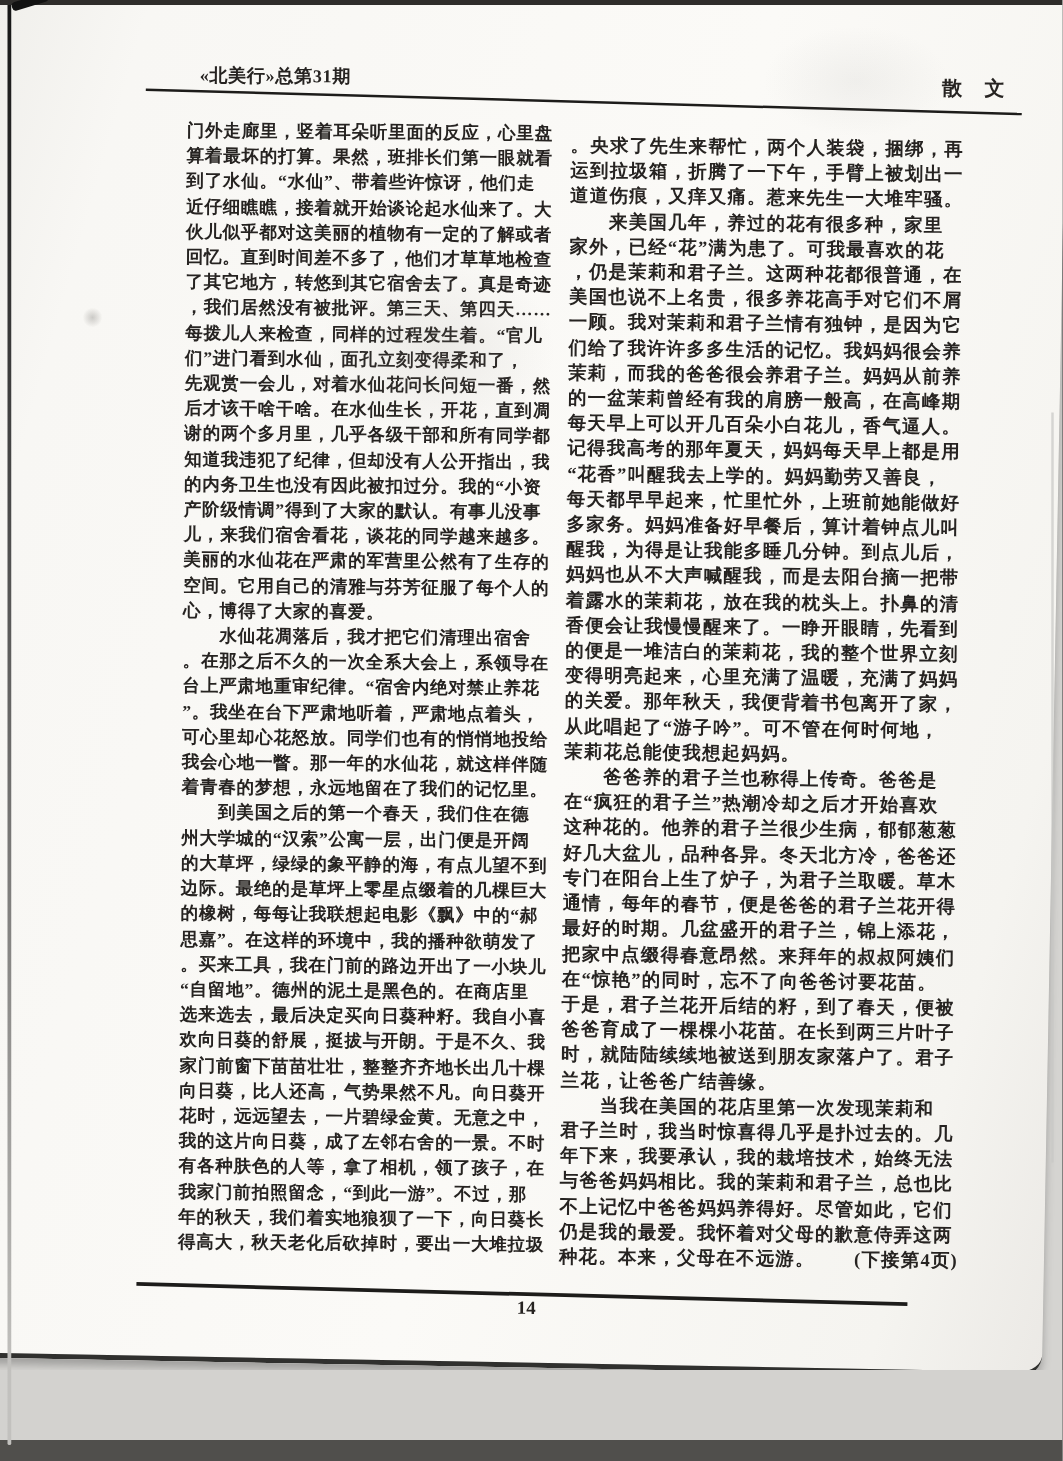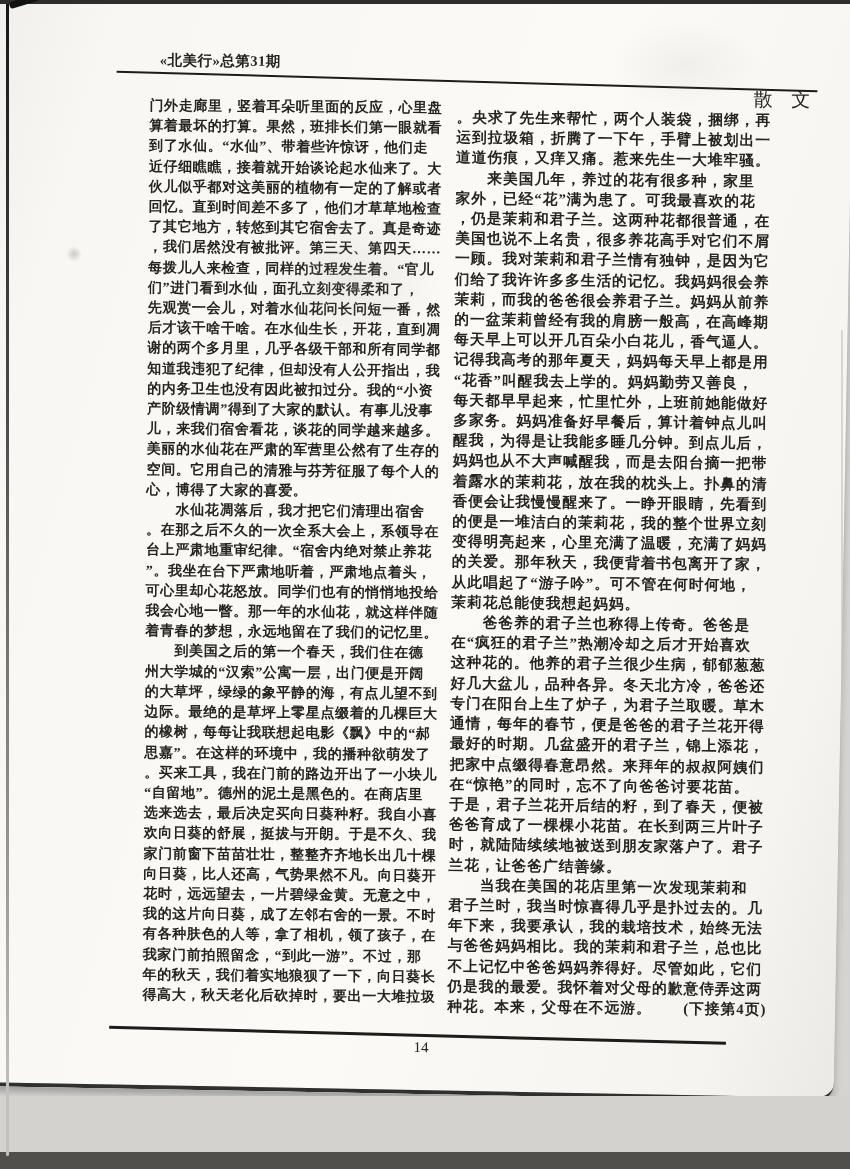--- a/index.html
+++ b/index.html
@@ -30,29 +30,29 @@
   .smudge { position:absolute; border-radius:50%; z-index:4; }
   .smudge.a { left:255px; top:205px; width:190px; height:150px; background:radial-gradient(rgba(150,146,140,.14),rgba(150,146,140,0) 70%); }
   .smudge.b { left:610px; top:20px;  width:150px; height:90px;  background:radial-gradient(rgba(150,150,148,.10),rgba(150,150,148,0) 70%); }
   .smudge.c { left:66px;  top:246px; width:16px;  height:16px;  background:radial-gradient(rgba(120,118,114,.35),rgba(120,118,114,0) 70%); }
   
   .content { position:absolute; left:0; top:0; width:850px; height:1169px; z-index:3;
              transform:rotate(.45deg); transform-origin:150px 540px; color:#262321; }
   .hdr-issue { position:absolute; left:156px; top:51px; font-size:14.5px; font-weight:700; letter-spacing:.5px; }
   .hdr-rule  { position:absolute; left:113px; top:71px; width:701px; height:2.4px; background:#1d1c1a;
                transform:rotate(1.15deg); transform-origin:0 0; }
-  .hdr-section { position:absolute; left:750px; top:82px; font-size:19px; font-weight:400; letter-spacing:7px; }
+  .hdr-section { position:absolute; left:750px; top:56px; font-size:16px; font-weight:700; letter-spacing:7px; }
   .col { position:absolute; font-weight:600; }
   .col .line { white-space:pre; line-height:20.2px; }
   .col-left  { left:146px; top:96px;  width:296px; font-size:14px;   letter-spacing:.65px; }
   .col-right { left:452px; top:105px; width:322px; font-size:14.7px; letter-spacing:1.05px; transform:rotate(.15deg); }
   .ftr-rule { position:absolute; left:113px; top:1026px; width:617px; height:2.6px; background:#1d1c1a;
               transform:rotate(1.05deg); transform-origin:0 0; }
   .ftr-page { position:absolute; left:405px; top:1037px; width:40px; text-align:center;
-              font-size:15px; font-weight:400; }
+              font-size:15px; font-weight:700; }
 </style>
 </head>
 <body>
 
 <div class="paper"></div>
 <div class="bottom-bed"></div>
 <div class="bottom-strip"></div>
 <div class="right-seam"></div>
 <div class="smudge a"></div>
 <div class="smudge b"></div>

